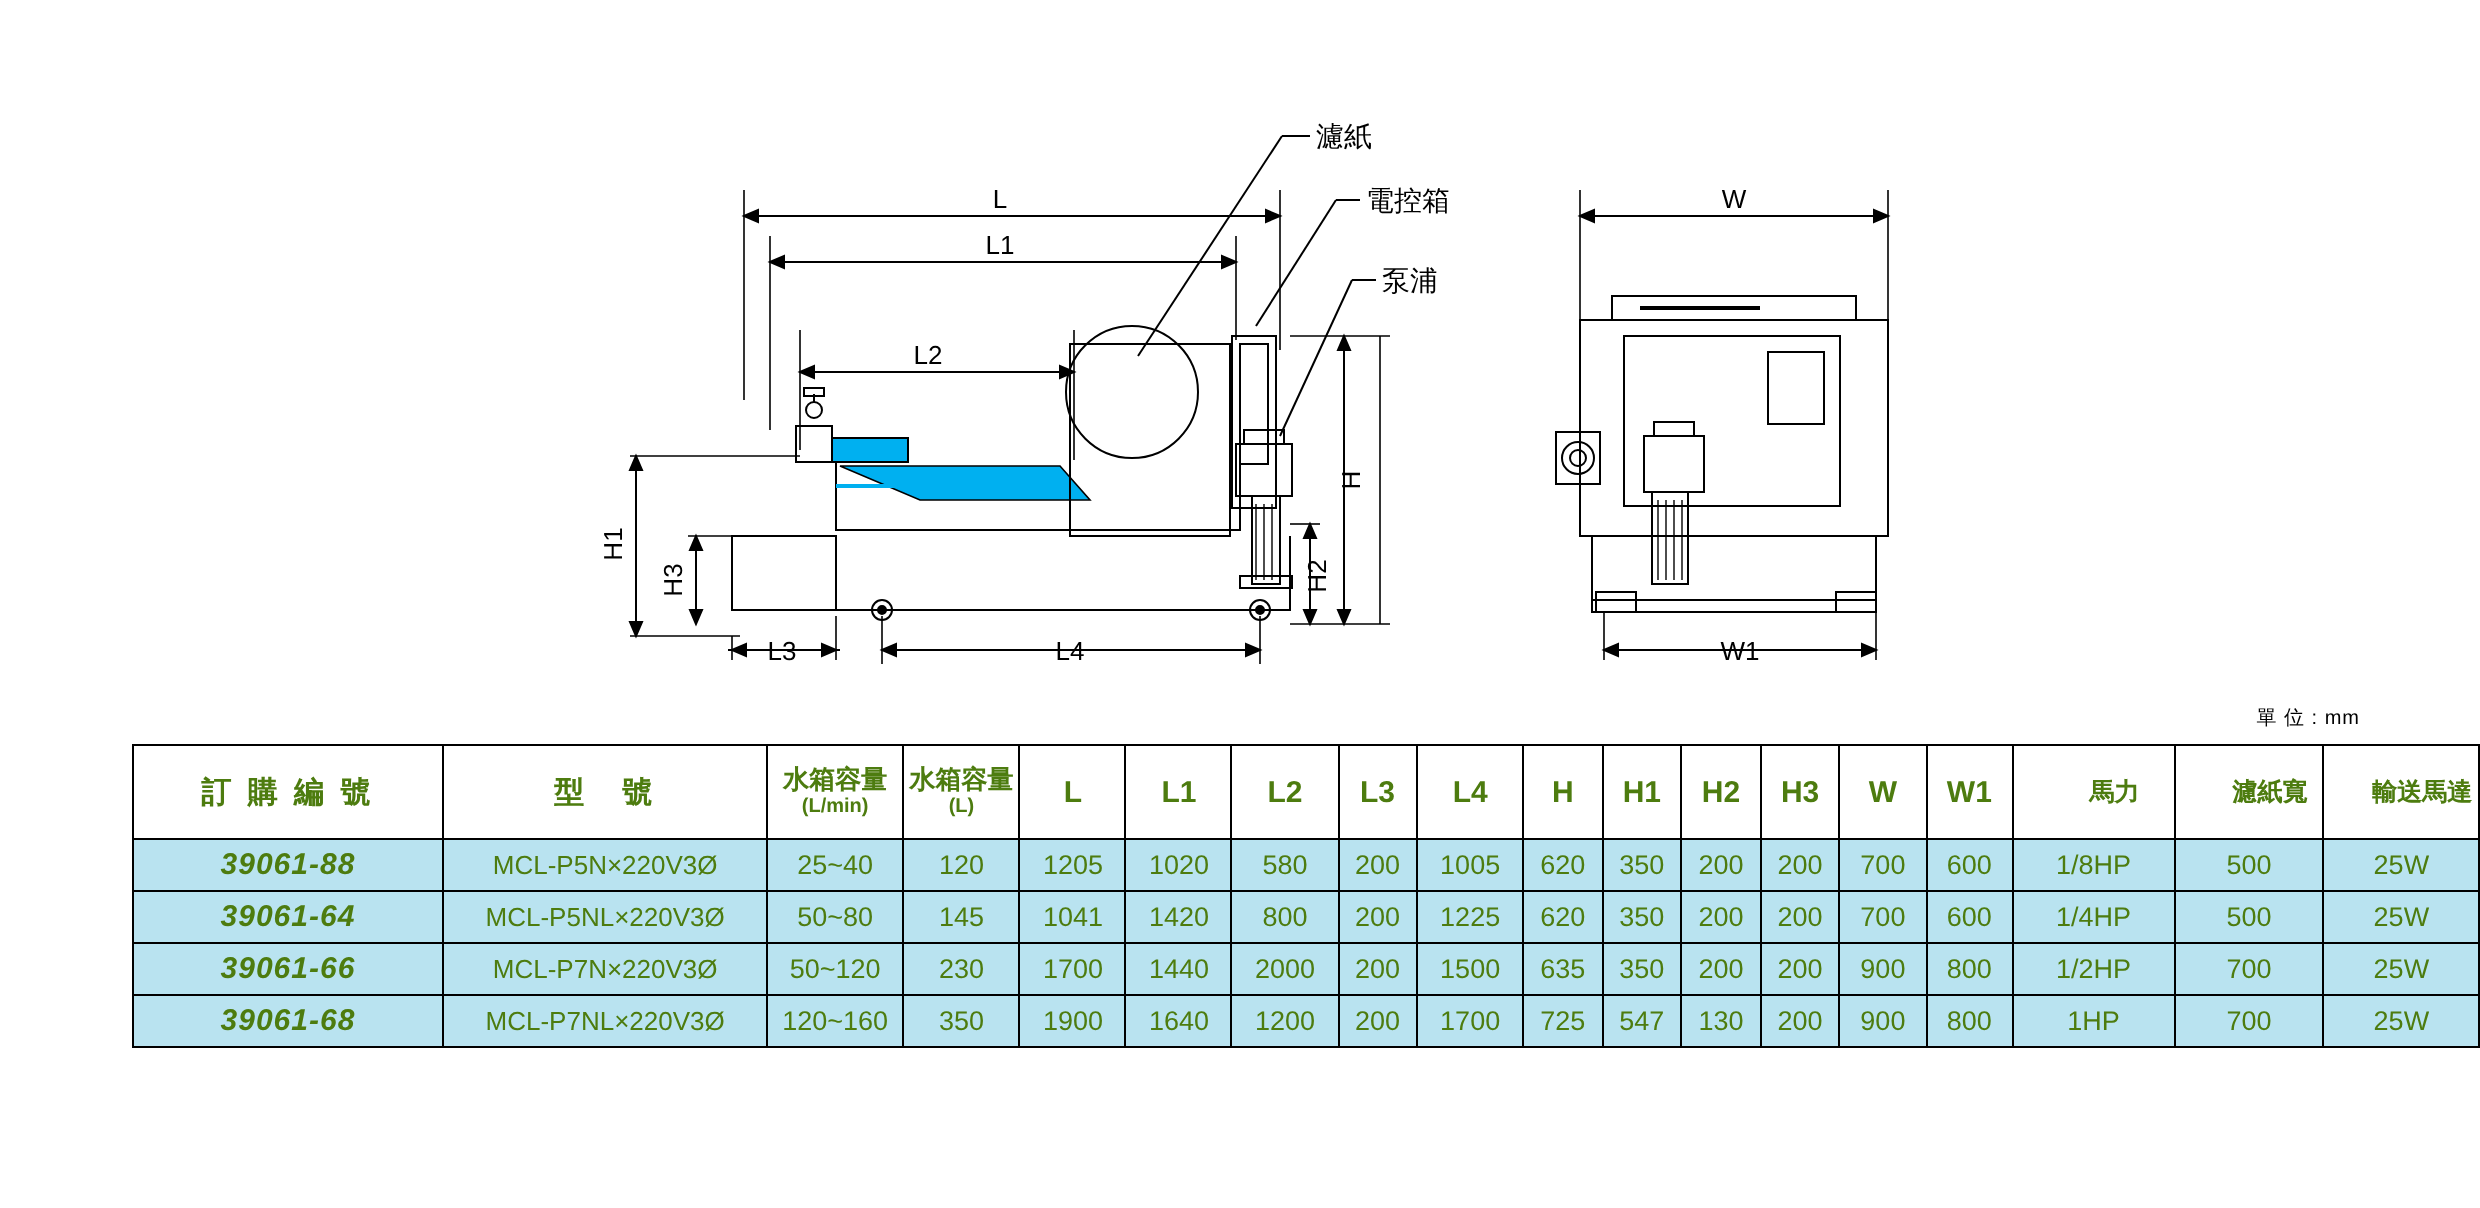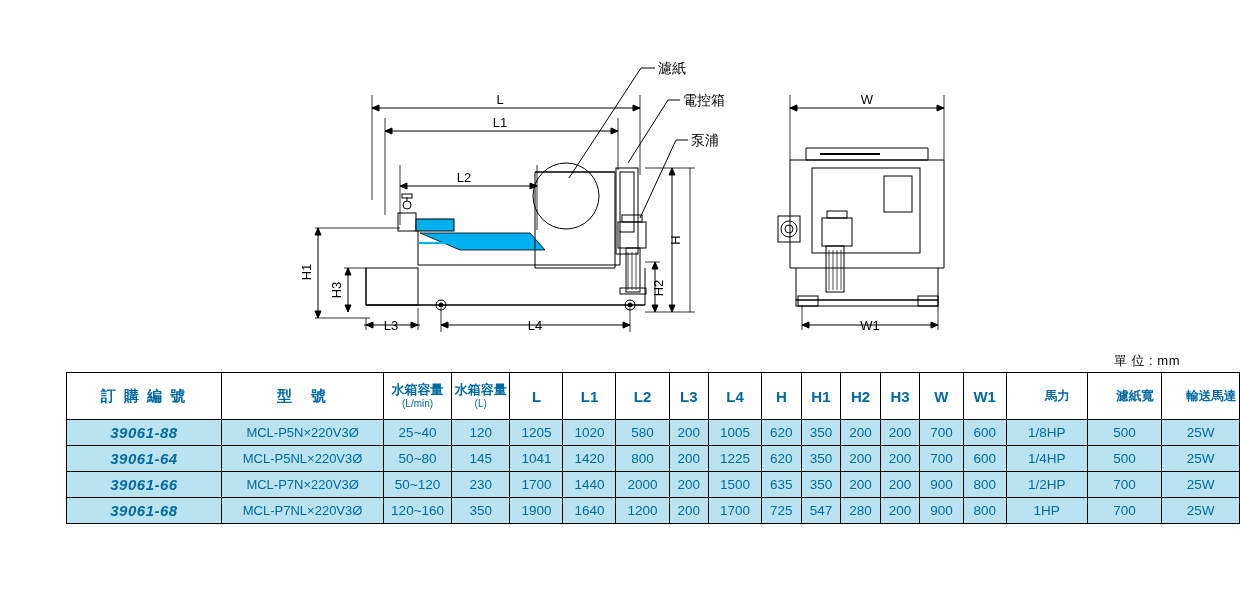--- a/index.html
+++ b/index.html
@@ -3,46 +3,46 @@
 <meta charset="utf-8">
 <style>
   html,body{margin:0;padding:0;}
   body{
     width:1240px;height:604px;background:#ffffff;
     font-family:"Liberation Sans","DejaVu Sans",sans-serif;
     position:relative;overflow:hidden;color:#000;
   }
   .diagram{position:absolute;left:0;top:0;width:1240px;height:360px;}
   .unit-note{
-    position:absolute;right:60px;top:352px;font-size:13px;color:#000;
+    position:absolute;right:60px;top:352px;font-size:10px;color:#000;
     letter-spacing:0.5px;
   }
   
   .tbl-wrap{position:absolute;left:66px;top:372px;}
   table.spec{
     border-collapse:collapse;
     font-size:13.5px;
-    color:#0369a1;
+    color:#4d7c0f;
   }
   table.spec th, table.spec td{
     border:1px solid #000;
     text-align:center;
     vertical-align:middle;
     padding:0;
     height:24px;
     white-space:nowrap;
   }
   table.spec thead th{
     background:#ffffff;
     height:46px;
     font-weight:bold;
     font-size:15px;
   }
   table.spec thead th.small-sub{font-size:13px;font-weight:bold;line-height:1.15;}
-  table.spec thead th .sub{display:block;font-size:10px;font-weight:normal;text-align:center;}
+  table.spec thead th .sub{display:block;font-size:10px;font-weight:bold;text-align:center;}
   table.spec thead th.cjk{font-size:15px;letter-spacing:2px;}
   table.spec thead th.cjk-sm{font-size:12.5px;letter-spacing:0px;padding-left:21px;}
   td.ordno{
     background:#b9e3f0;
     font-style:italic;
     font-weight:bold;
     font-size:15px;
     letter-spacing:0.5px;
   }
   td.model{background:#b9e3f0;font-size:13px;margin-top:41px;}
@@ -324,21 +324,21 @@
         <td class="model">MCL-P7NL×220V3Ø</td>
         <td class="v">120~160</td>
         <td class="v">350</td>
         <td class="v">1900</td>
         <td class="v">1640</td>
         <td class="v">1200</td>
         <td class="v">200</td>
         <td class="v">1700</td>
         <td class="v">725</td>
         <td class="v">547</td>
-        <td class="v">280</td>
+        <td class="v">130</td>
         <td class="v">200</td>
         <td class="v">900</td>
         <td class="v">800</td>
         <td class="v">1HP</td>
         <td class="v">700</td>
         <td class="v">25W</td>
       </tr>
     </tbody>
   </table>
 </div>

